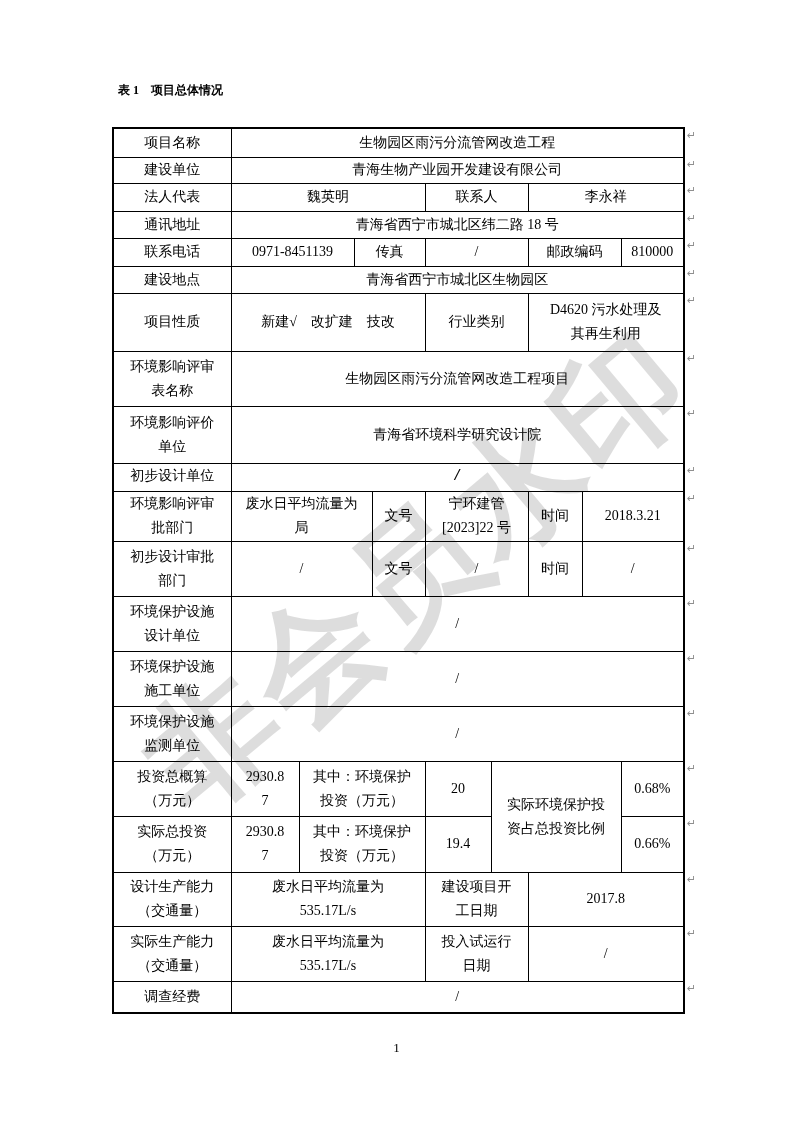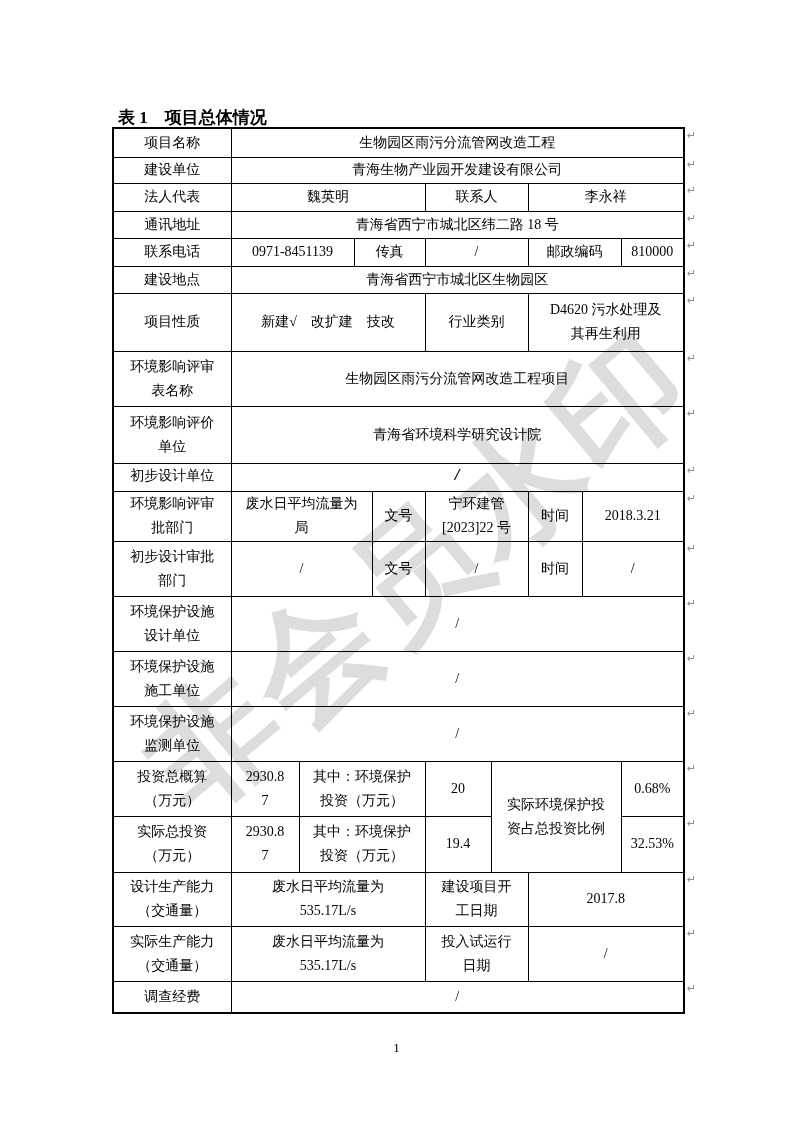--- a/index.html
+++ b/index.html
@@ -8,21 +8,21 @@
     font-family:"Liberation Serif","DejaVu Serif",serif;color:#000;
   }
   .watermark{
     position:absolute;left:418px;top:572px;
     transform:translate(-50%,-50%) rotate(-40deg);
     font-family:"Liberation Sans","DejaVu Sans",sans-serif;
     font-weight:bold;font-size:128px;letter-spacing:4px;
     color:rgba(0,0,0,0.135);white-space:nowrap;z-index:0;user-select:none;
   }
   .doc-title{
-    position:absolute;left:118px;top:106px;font-size:17px;font-weight:bold;
+    position:absolute;left:118px;top:82px;font-size:12px;font-weight:bold;
     z-index:2;white-space:pre;
   }
   table.form{
     position:absolute;left:112px;top:127px;border-collapse:collapse;
     table-layout:fixed;z-index:1;background:transparent;border:2px solid #000;
   }
   table.form td{
     border:1px solid #000;text-align:center;vertical-align:middle;
     font-size:14px;line-height:1.7;white-space:pre-wrap;padding:0 2px;
     overflow:hidden;background:transparent;
@@ -155,21 +155,21 @@
           <td>0.68%</td>
         </tr>
         <tr style="height: 56px;">
           <td>实际总投资
 （万元）</td>
           <td>2930.8
 7</td>
           <td colspan="3">其中：环境保护
 投资（万元）</td>
           <td>19.4</td>
-          <td>32.53%</td>
+          <td>0.66%</td>
         </tr>
         <tr style="height: 54px;">
           <td>设计生产能力
 （交通量）</td>
           <td colspan="4">废水日平均流量为
 535.17L/s</td>
           <td colspan="2">建设项目开
 工日期</td>
           <td colspan="3">2017.8</td>
         </tr>

